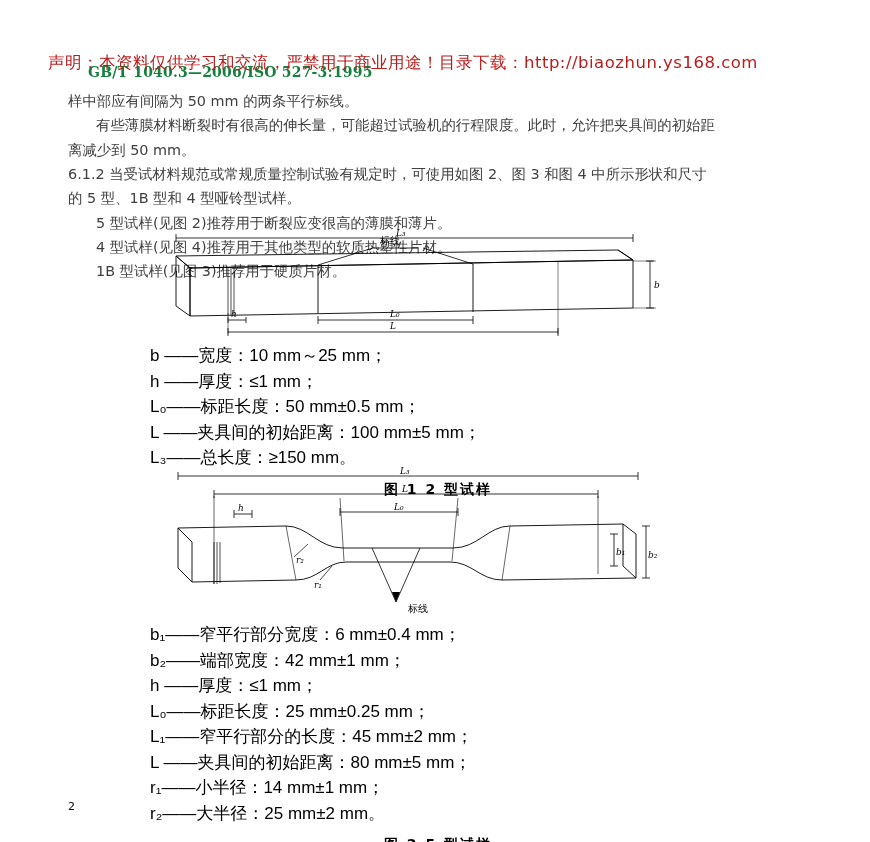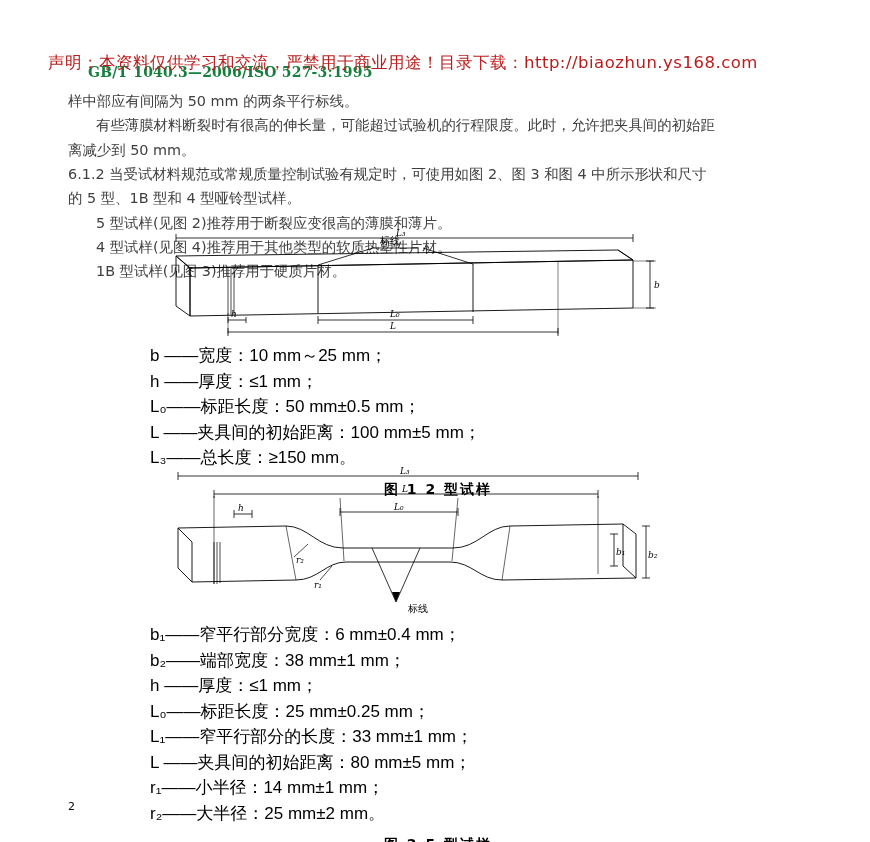--- a/index.html
+++ b/index.html
@@ -262,24 +262,24 @@
         <text x="480" y="96">b₂</text>
 
         <path d="M204,86 L228,140 L252,86" fill="none" stroke="#000" stroke-width="0.8"></path>
         <path d="M228,140 L224,130 L232,130 Z" fill="#000"></path>
         <text class="cn" x="240" y="150">标线</text>
       </svg>
     </div>
 
     <div class="legend">
       <div class="l1">b₁——窄平行部分宽度：6 mm±0.4 mm；</div>
-      <div class="l1">b₂——端部宽度：38 mm±1 mm；</div>
+      <div class="l1">b₂——端部宽度：42 mm±1 mm；</div>
       <div class="l1">h ——厚度：≤1 mm；</div>
       <div class="l1">L₀——标距长度：25 mm±0.25 mm；</div>
-      <div class="l1">L₁——窄平行部分的长度：33 mm±1 mm；</div>
+      <div class="l1">L₁——窄平行部分的长度：45 mm±2 mm；</div>
       <div class="l1">L ——夹具间的初始距离：80 mm±5 mm；</div>
       <div class="l1">r₁——小半径：14 mm±1 mm；</div>
       <div class="l1">r₂——大半径：25 mm±2 mm。</div>
     </div>
 
     <div class="fig-caption">图 2  5 型试样</div>
   </div>
 
   <div class="page-num">2</div>
 </div>

